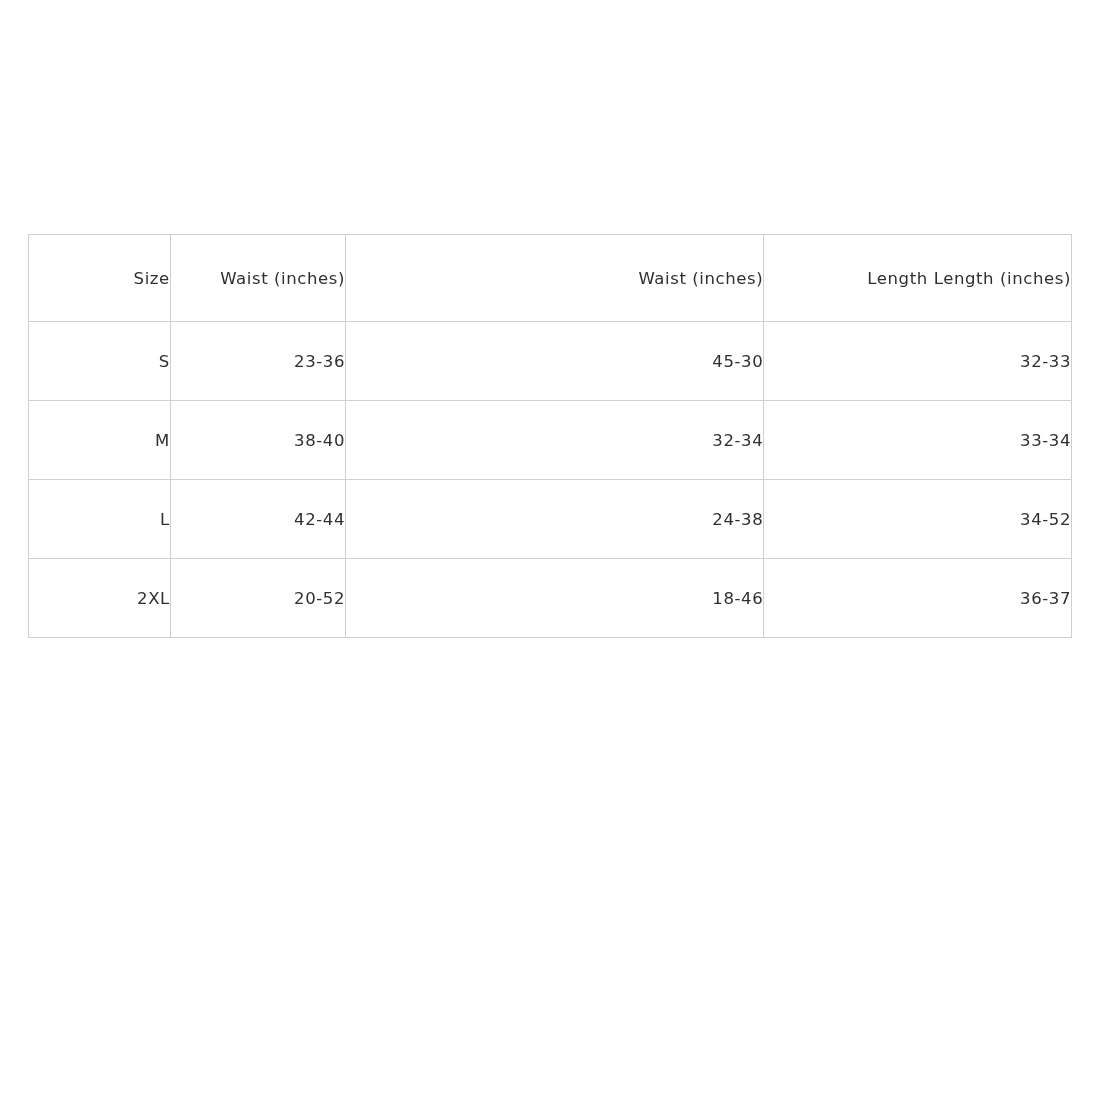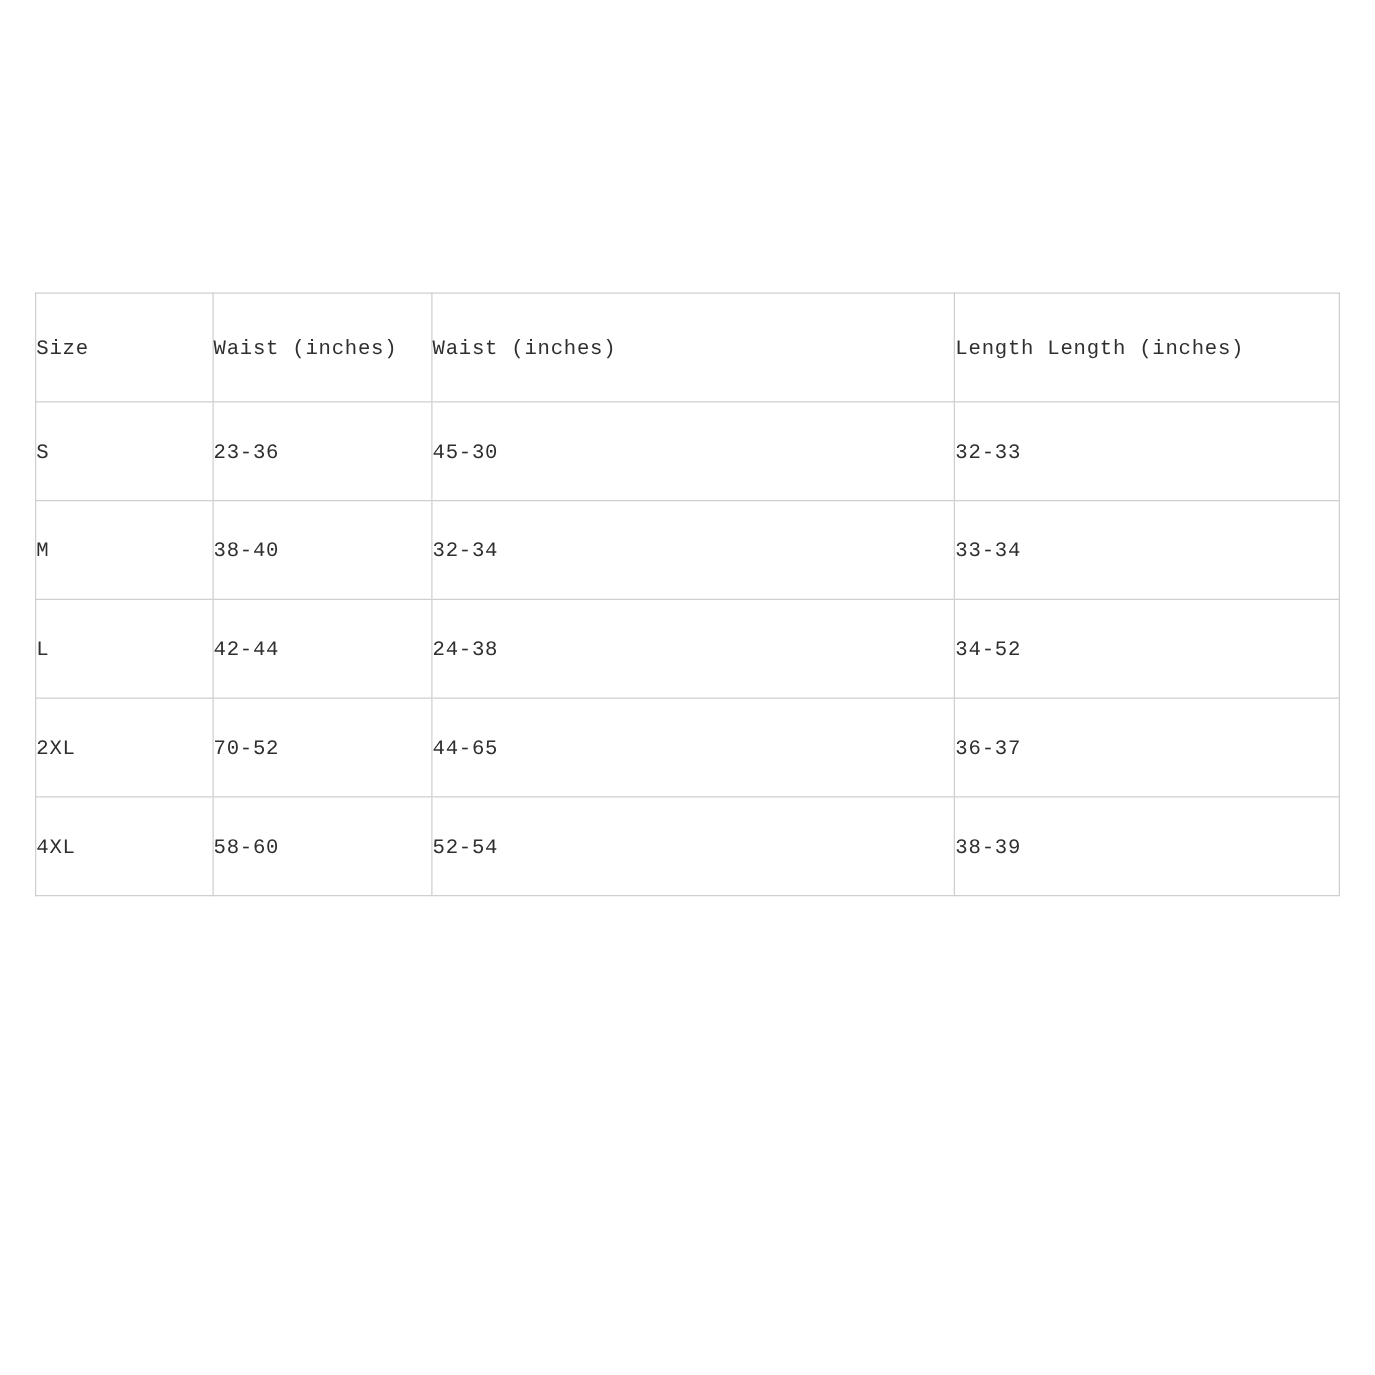--- a/index.html
+++ b/index.html
@@ -27,28 +27,27 @@
     width: 1044px;
   }
   table.size-chart {
     width: 100%;
     border-collapse: collapse;
     table-layout: fixed;
   }
   table.size-chart th,
   table.size-chart td {
     border: 1px solid #cfcfcf;
-    text-align: left;
+    text-align: right;
     vertical-align: middle;
     font-weight: normal;
     font-size: 16.5px;
     letter-spacing: 0.6px;
     color: #2f2f2f;
     padding: 0;
-    font-family: Liberation Mono, monospace;
   }
   table.size-chart thead th {
     height: 86px;
   }
   table.size-chart tbody td {
     height: 78px;
   }
   col.c-size   { width: 13.6%; }
   col.c-chest  { width: 16.8%; }
   col.c-waist  { width: 40.1%; }
@@ -88,26 +87,20 @@
           <td>33-34</td>
         </tr>
         <tr>
           <td>L</td>
           <td>42-44</td>
           <td>24-38</td>
           <td>34-52</td>
         </tr>
         <tr>
           <td>2XL</td>
-          <td>70-52</td>
-          <td>44-65</td>
+          <td>20-52</td>
+          <td>18-46</td>
           <td>36-37</td>
-        </tr>
-        <tr>
-          <td>4XL</td>
-          <td>58-60</td>
-          <td>52-54</td>
-          <td>38-39</td>
         </tr>
       </tbody>
     </table>
   </div>
 </div>
 
 </body></html>

